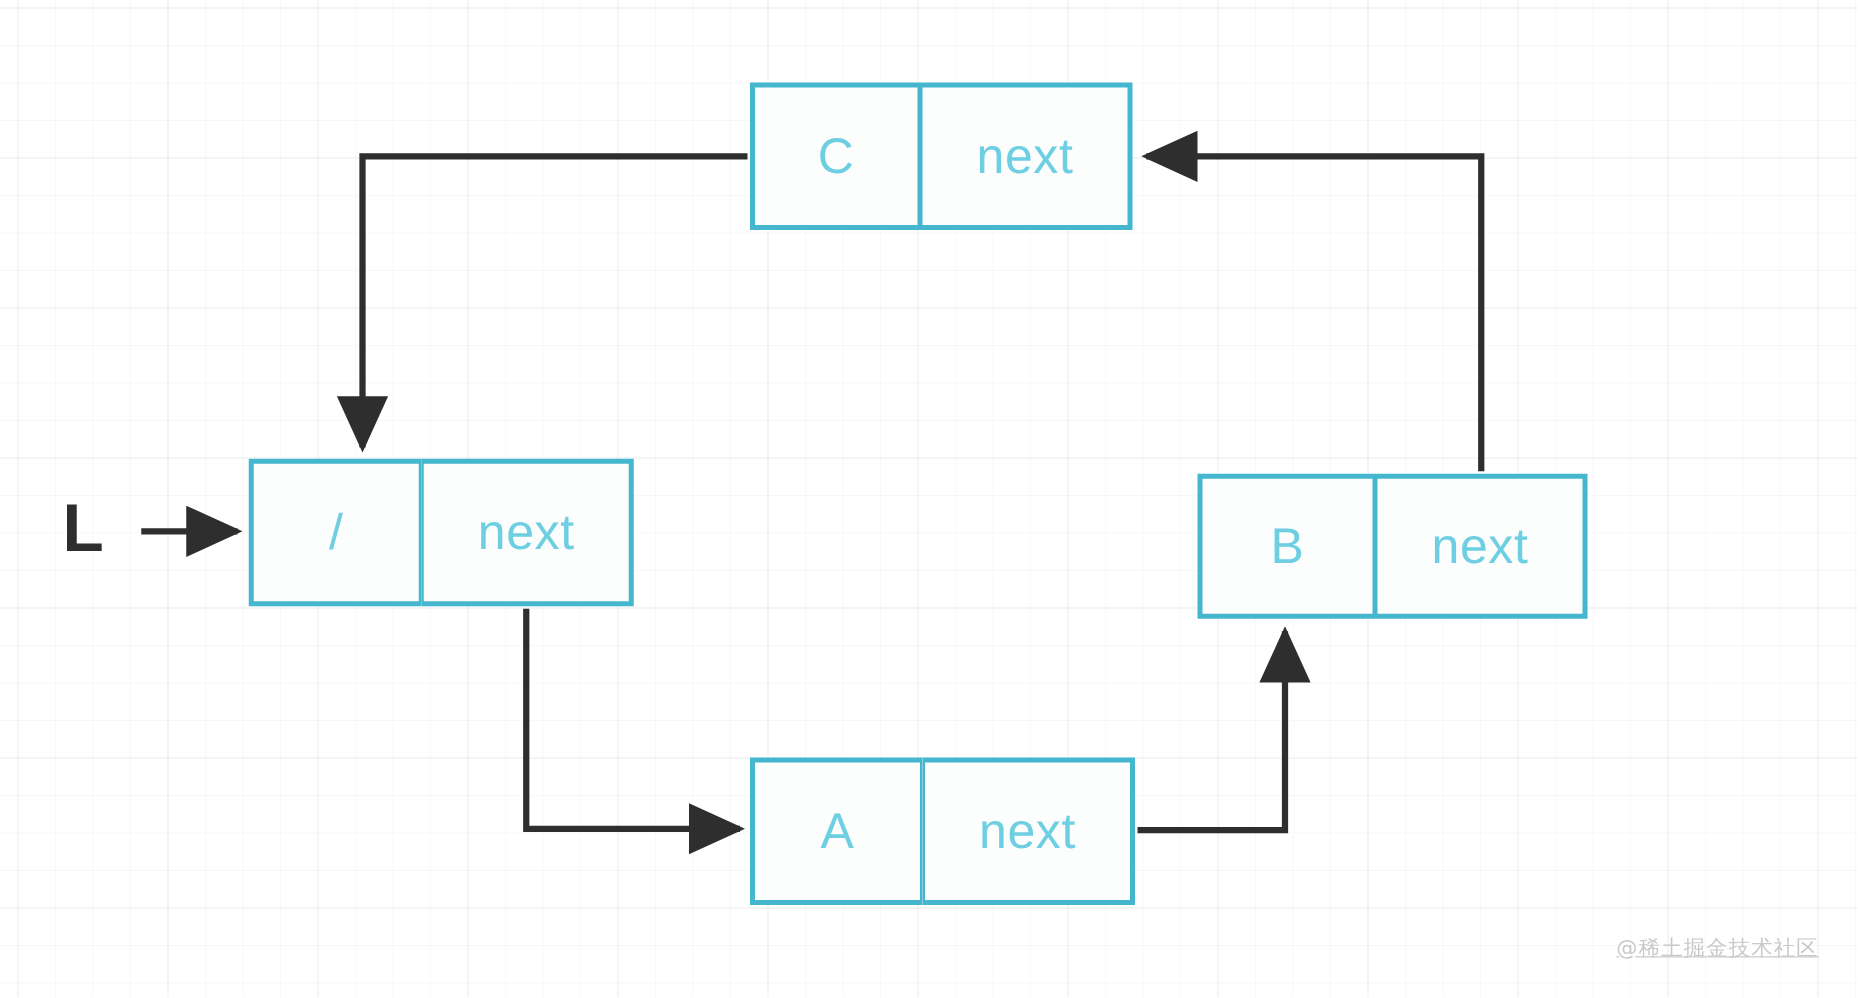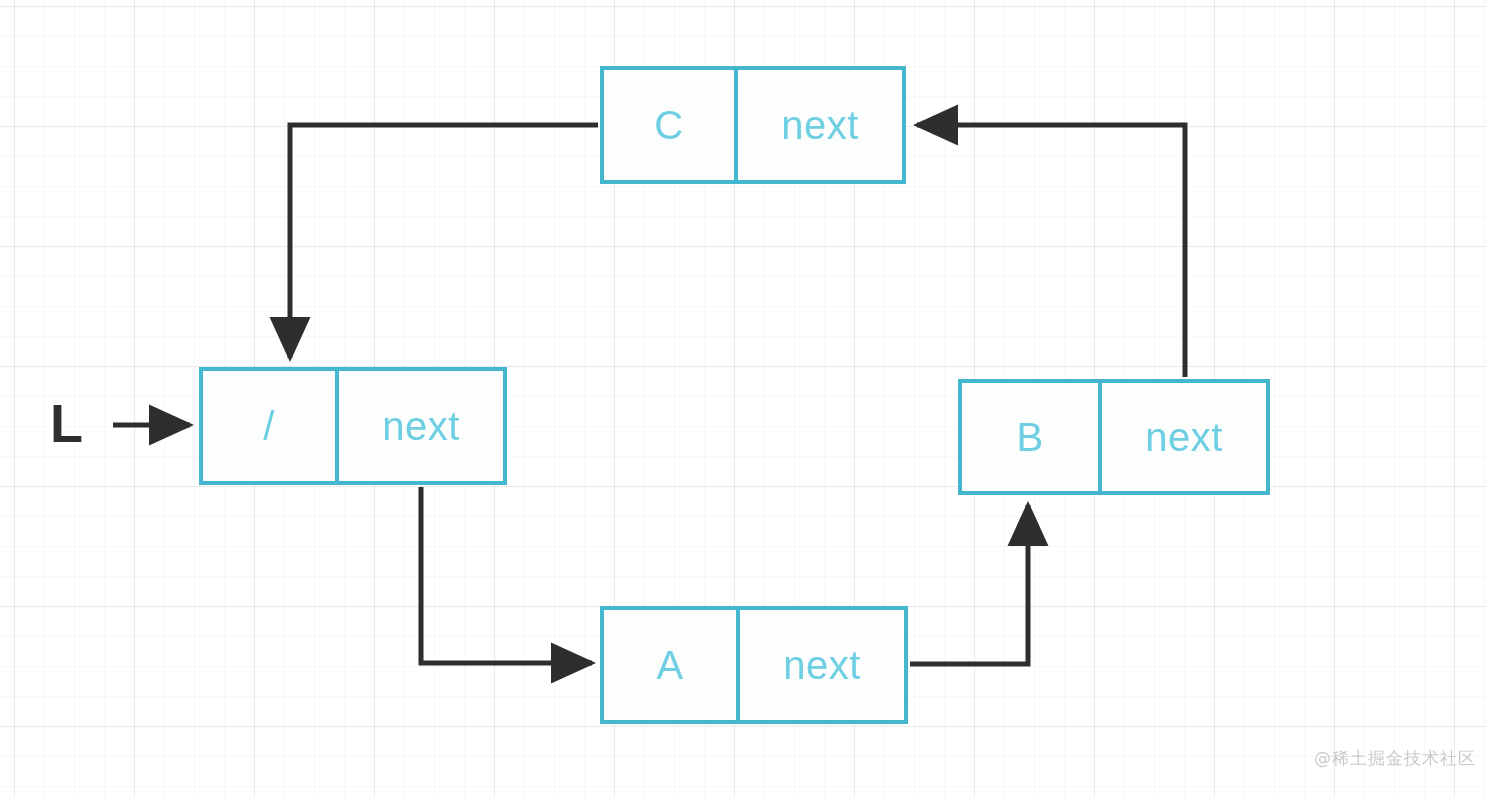--- a/index.html
+++ b/index.html
@@ -105,15 +105,15 @@
   <div class="node" style="left:958px; top:379px; width:312px; height:116px;">
     <div class="cell data" style="width:142px; height:116px;">B</div>
     <div class="cell ptr" style="width:170px; height:116px;">next</div>
   </div>
 
   <div class="node" style="left:600px; top:606px; width:308px; height:118px;">
     <div class="cell data" style="width:138px; height:118px;">A</div>
     <div class="cell ptr" style="width:170px; height:118px;">next</div>
   </div>
 
-  <div id="watermark" style="right:10px; bottom:28px;">@稀土掘金技术社区</div>
+  <div id="watermark" style="right:31px; bottom:28px;text-decoration:underline;">@稀土掘金技术社区</div>
 
 </div>
 
 </body></html>

